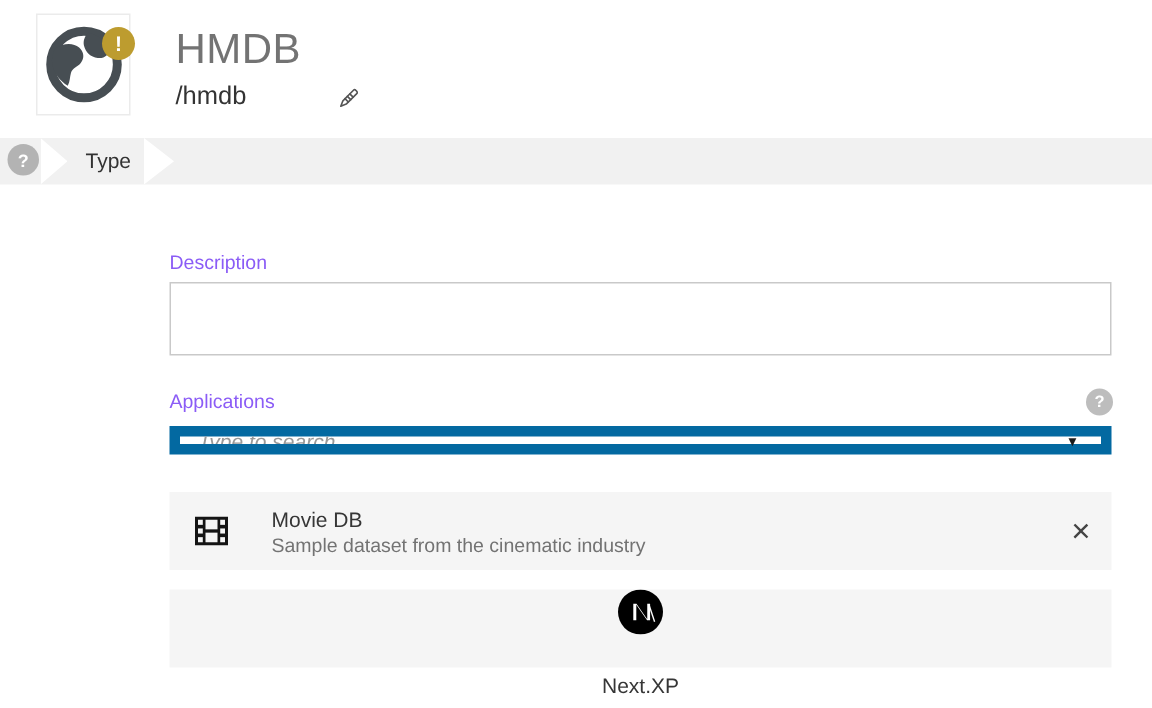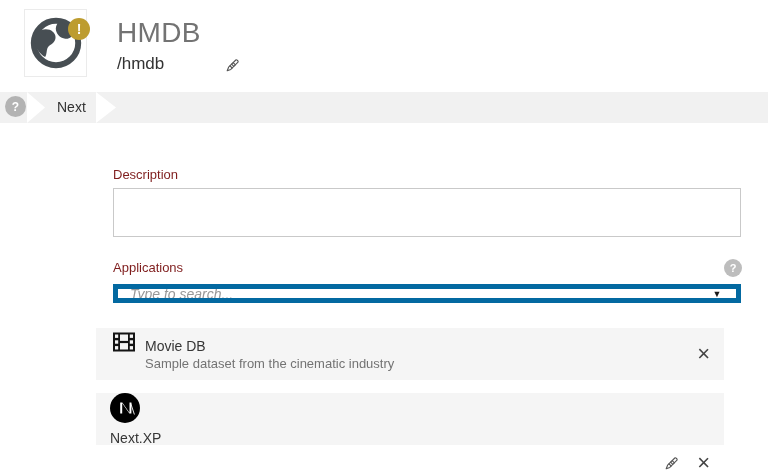--- a/index.html
+++ b/index.html
@@ -22,37 +22,37 @@
                 font-weight:bold; display:flex; align-items:center; justify-content:center; cursor:pointer; }
   .help-left { left:5px; top:96px; width:21px; height:21px; font-size:12px; }
   .sep { position:absolute; top:92px; height:31px; background:#fff;
          clip-path:polygon(0 0, 100% 50%, 0 100%); }
   .sep1 { left:27px; width:18px; }
   .sep2 { left:96px; width:20px; }
   .steplabel { position:absolute; left:57px; top:92px; height:31px; line-height:31px;
                font-size:14px; color:#333; cursor:pointer; }
 
   
-  .flabel { position:absolute; left:113px; font-size:13px; color:#7f1d1d; }
+  .flabel { position:absolute; left:113px; font-size:13px; color:#8b5cf6; }
   .lbl-desc { top:167px; }
   .lbl-apps { top:260px; }
   .desc-area { position:absolute; left:113px; top:188px; width:628px; height:49px;
                border:1px solid #c9c9c9; resize:none; background:#fff; font-family:inherit;
                font-size:14px; padding:6px 10px; color:#333; }
   .help-apps { left:724px; top:259px; width:18px; height:18px; font-size:11px; background:#bdbdbd; }
   .combobox { position:absolute; left:113px; top:284px; width:628px; height:19px;
-              border:5px solid #0369a1; background:#fff; display:flex; align-items:center; }
+              border:7px solid #0369a1; background:#fff; display:flex; align-items:center; }
   .combobox input { flex:1; border:none; outline:none; height:100%; padding:0 12px;
                     font-family:inherit; font-size:14px; color:#333; background:transparent; }
   .combobox input::placeholder { color:#999; font-style:italic; }
   .caret { width:38px; text-align:center; font-size:9px; color:#1a1a1a; cursor:pointer; user-select:none; }
 
   
-  .app-row { position:absolute; left:96px; width:628px; height:52px; background:#f5f5f5;
-             display:flex; padding:0 14px; gap:7px; }
+  .app-row { position:absolute; left:113px; width:628px; height:52px; background:#f5f5f5;
+             display:flex; align-items:center; padding:0 14px; gap:26px; }
   .row-1 { top:328px; } .row-2 { top:393px;flex-direction:column; }
   .app-icon { flex:0 0 auto; display:flex; }
   .app-text { display:flex; flex-direction:column; justify-content:center; gap:2px; }
   .app-name { font-size:14px; color:#363636; line-height:16px; }
   .app-desc { font-size:13px; color:#737373; line-height:15px; }
   .row-actions { margin-left:auto; display:flex; align-items:center; gap:17px; }
   .remove-btn { font-size:22px; color:#444; line-height:20px; cursor:pointer; user-select:none; }
   .edit-btn { width:17px; height:17px; cursor:pointer; display:flex; }
 </style>
 </head>
@@ -79,21 +79,21 @@
       <path d="M3.2 13.8 L4.6 10.2 L11.8 3 C12.6 2.2 14.8 4.4 14 5.2 L6.8 12.4 Z"></path>
       <path d="M6 8.8 L8.2 11"></path>
         <path d="M7.6 7.2 L9.8 9.4"></path>
         <path d="M9.2 5.6 L11.4 7.8"></path>
     </svg>
   </span>
 
   <div class="stepbar"></div>
   <div class="helpcircle help-left">?</div>
   <div class="sep sep1"></div>
-  <div class="steplabel">Next</div>
+  <div class="steplabel">Type</div>
   <div class="sep sep2"></div>
 
   <label class="flabel lbl-desc">Description</label>
   <textarea class="desc-area" aria-label="Description" style=""></textarea>
 
   <label class="flabel lbl-apps">Applications</label>
   <div class="helpcircle help-apps">?</div>
   <div class="combobox">
     <input type="text" placeholder="Type to search..." style="">
     <div class="caret">▼</div>

